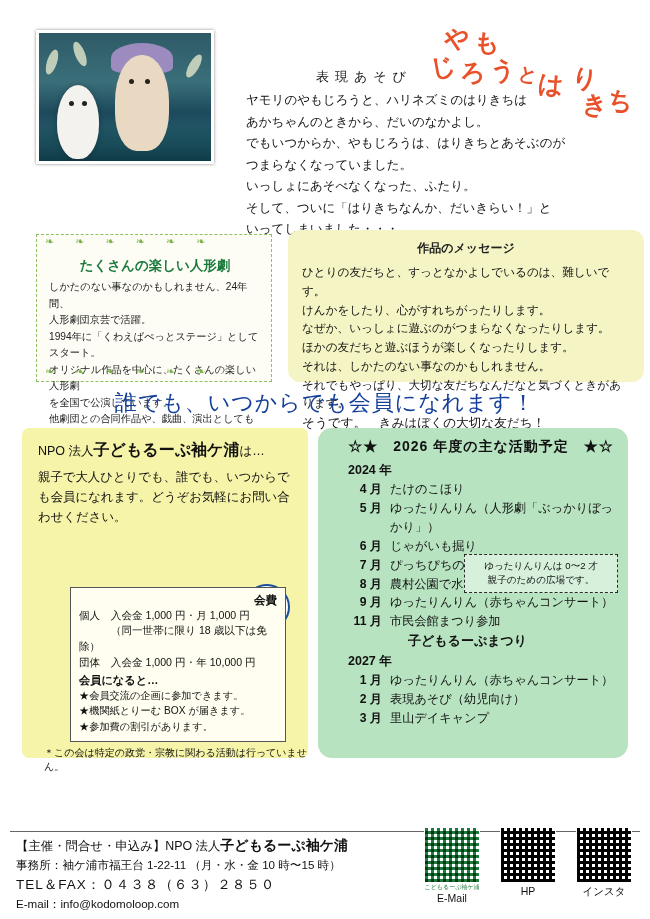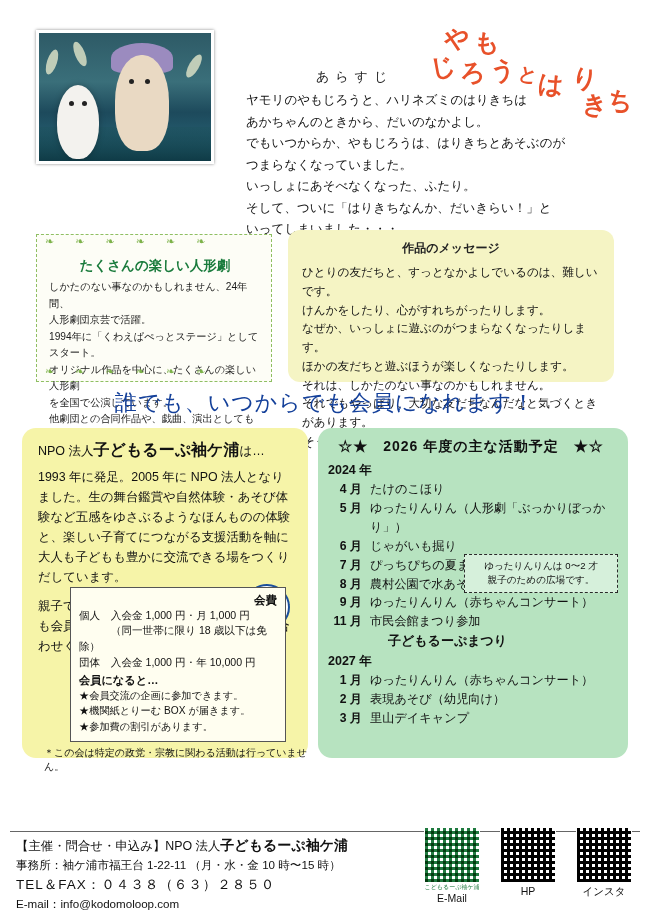--- a/index.html
+++ b/index.html
@@ -128,21 +128,21 @@
   .profile p {
     margin: 0;
     font-size: 10.2px;
     line-height: 1.62;
     color: #1a1a1a;
   }
 
   .message {
     position: absolute;
     left: 288px; top: 2px;
-    width: 326px; height: 152px;
+    width: 356px; height: 152px;
     background: #f5f4c4;
     border-radius: 12px;
     padding: 8px 14px;
   }
   .message h3 {
     margin: 2px 0 6px 0;
     font-size: 12px;
     text-align: center;
     font-weight: bold;
     color: #222;
@@ -165,21 +165,21 @@
   }
 
   
   .cols { position: relative; height: 364px; margin-top: 10px; }
 
   .left-col {
     position: absolute;
     left: 22px; top: 0;
     width: 286px; height: 330px;
     background: #f6f4a8;
-    border-radius: 14px;
+    border-radius: 7px;
     padding: 12px 14px 8px 16px;
   }
   .left-col h3 {
     margin: 0 0 6px 0;
     font-size: 12.5px;
     font-weight: normal;
   }
   .left-col h3 .bigname {
     font-size: 16px; font-weight: bold;
   }
@@ -225,21 +225,21 @@
     font-size: 10px;
     color: #111;
   }
 
   .right-col {
     position: absolute;
     left: 318px; top: 0;
     width: 310px; height: 330px;
     background: #b7e3c0;
     border-radius: 14px;
-    padding: 10px 12px 8px 8px;
+    padding: 10px 12px 8px 28px;
   }
   .right-col h3 {
     margin: 0 0 6px 0;
     font-size: 14px;
     font-weight: bold;
     text-align: center;
     letter-spacing: 1px;
   }
   .year {
     font-size: 12.5px;
@@ -325,21 +325,21 @@
     <span class="l3">じ</span>
     <span class="l4">ろ</span>
     <span class="l5">う</span>
     <span class="l6">と</span>
     <span class="l7">は</span>
     <span class="l8">り</span>
     <span class="l9">き</span>
     <span class="l10">ち</span>
   </div>
 
-  <div class="arasuji-label">あらすじ</div>
+  <div class="arasuji-label">表現あそび</div>
   <div class="arasuji-body">
     <div>ヤモリのやもじろうと、ハリネズミのはりきちは</div>
     <div>あかちゃんのときから、だいのなかよし。</div>
     <div>でもいつからか、やもじろうは、はりきちとあそぶのが</div>
     <div>つまらなくなっていました。</div>
     <div>いっしょにあそべなくなった、ふたり。</div>
     <div>そして、ついに「はりきちなんか、だいきらい！」と</div>
     <div>いってしまいました・・・</div>
   </div>
 </div>
@@ -376,21 +376,20 @@
 </div>
 
 <div class="headline">誰でも、いつからでも会員になれます！</div>
 
 <div class="cols">
 
   <div class="left-col">
     <h3>
       <span>NPO 法人</span><span class="bigname">子どもるーぷ袖ケ浦</span><span>は…</span>
     </h3>
-    <p>1993 年に発足。2005 年に NPO 法人となりました。生の舞台鑑賞や自然体験・あそび体験など五感をゆさぶるようなほんものの体験と、楽しい子育てにつながる支援活動を軸に大人も子どもも豊かに交流できる場をつくりだしています。</p>
     <p>親子で大人ひとりでも、誰でも、いつからでも会員になれます。どうぞお気軽にお問い合わせください。</p>
 
     <div class="qr-mark"></div>
 
     <div class="fee-box">
       <div class="t">会費</div>
       <div class="r">個人　入会金 1,000 円・月 1,000 円</div>
       <div class="r">　　　（同一世帯に限り 18 歳以下は免除）</div>
       <div class="r">団体　入会金 1,000 円・年 10,000 円</div>
       <div class="sub">会員になると…</div>

